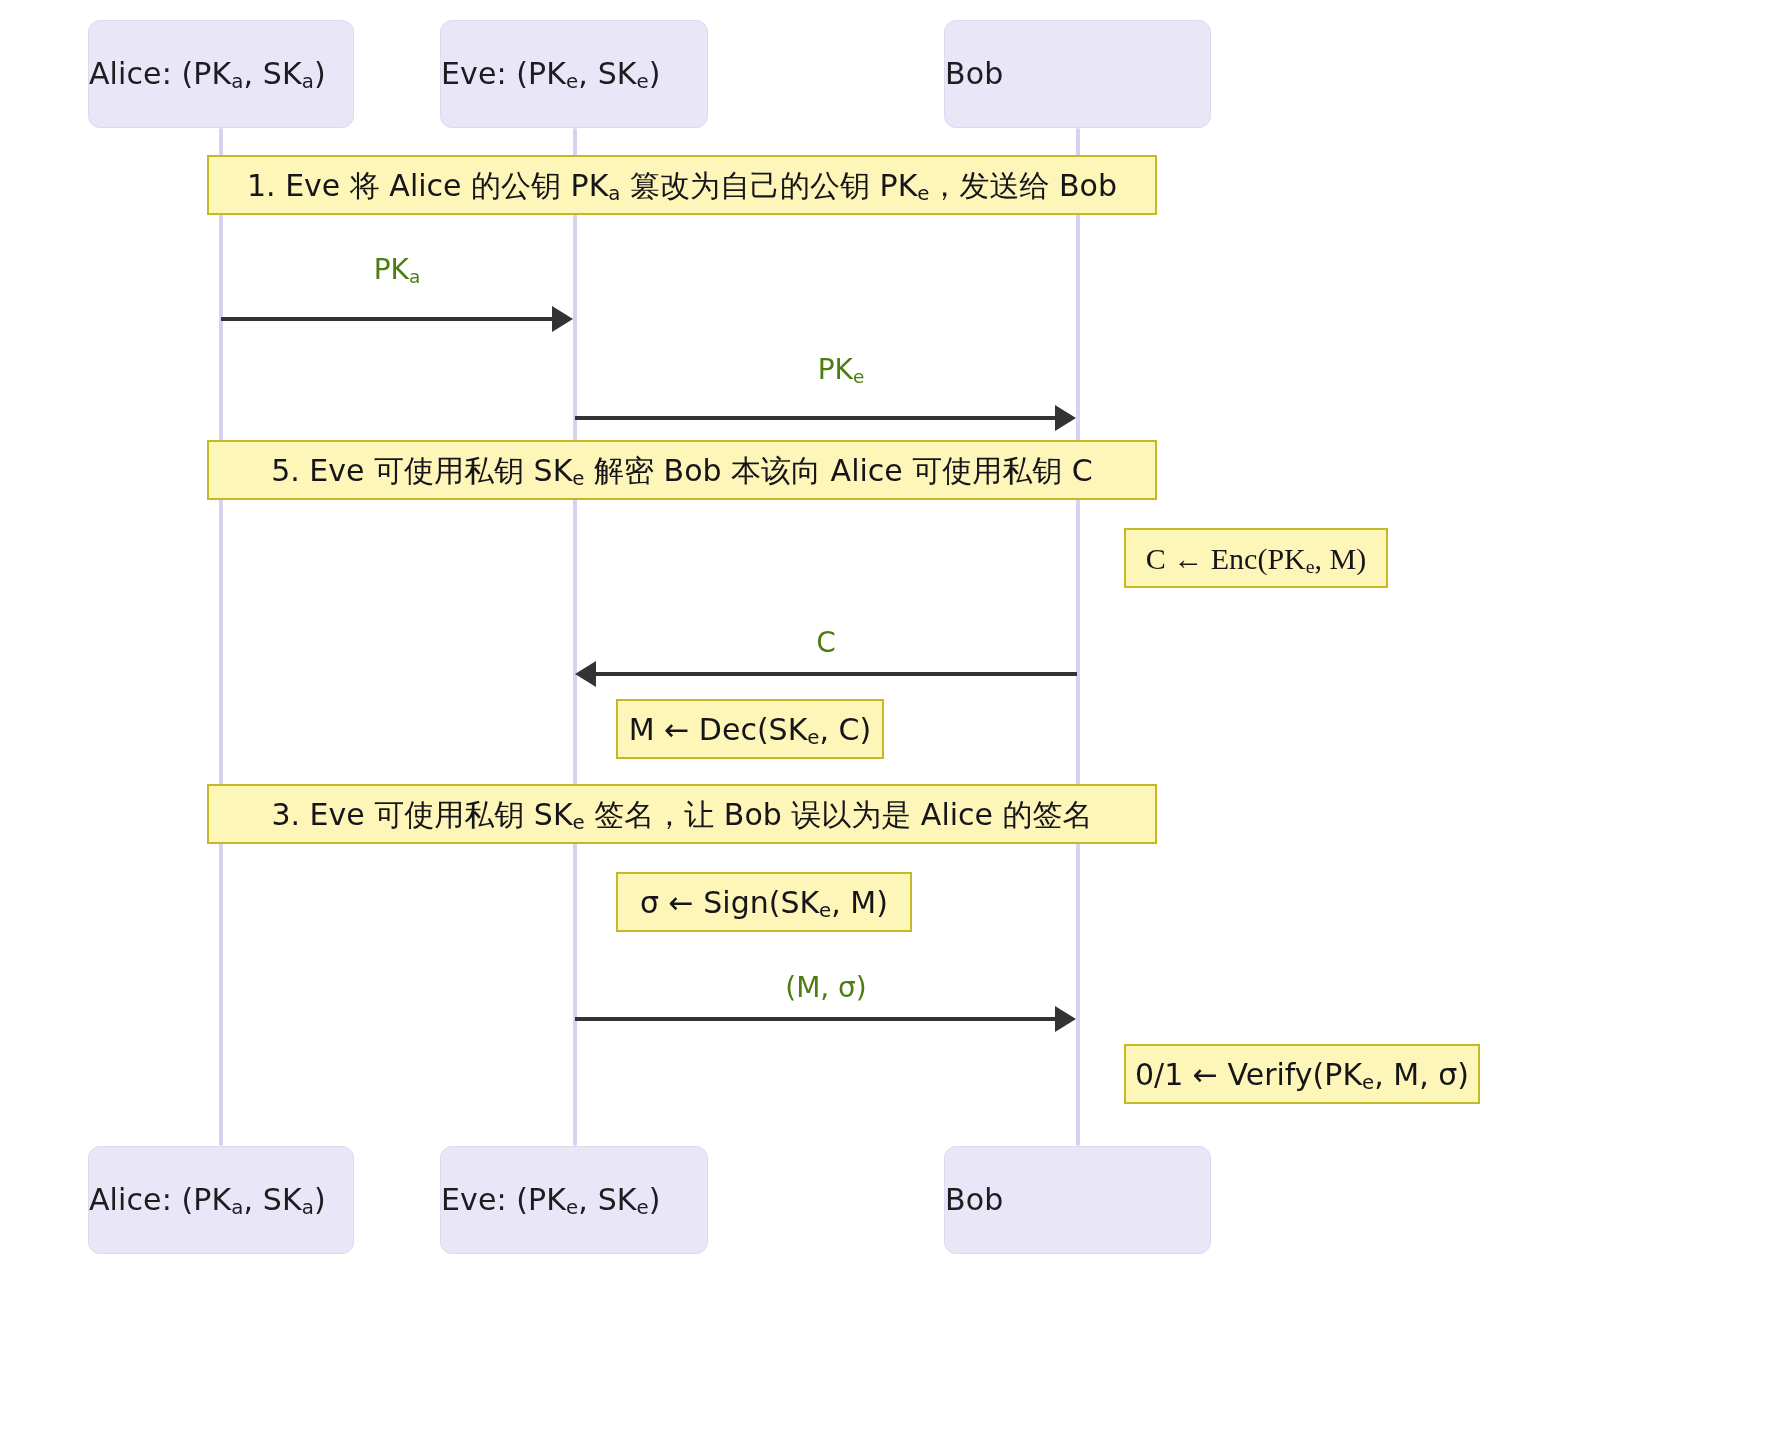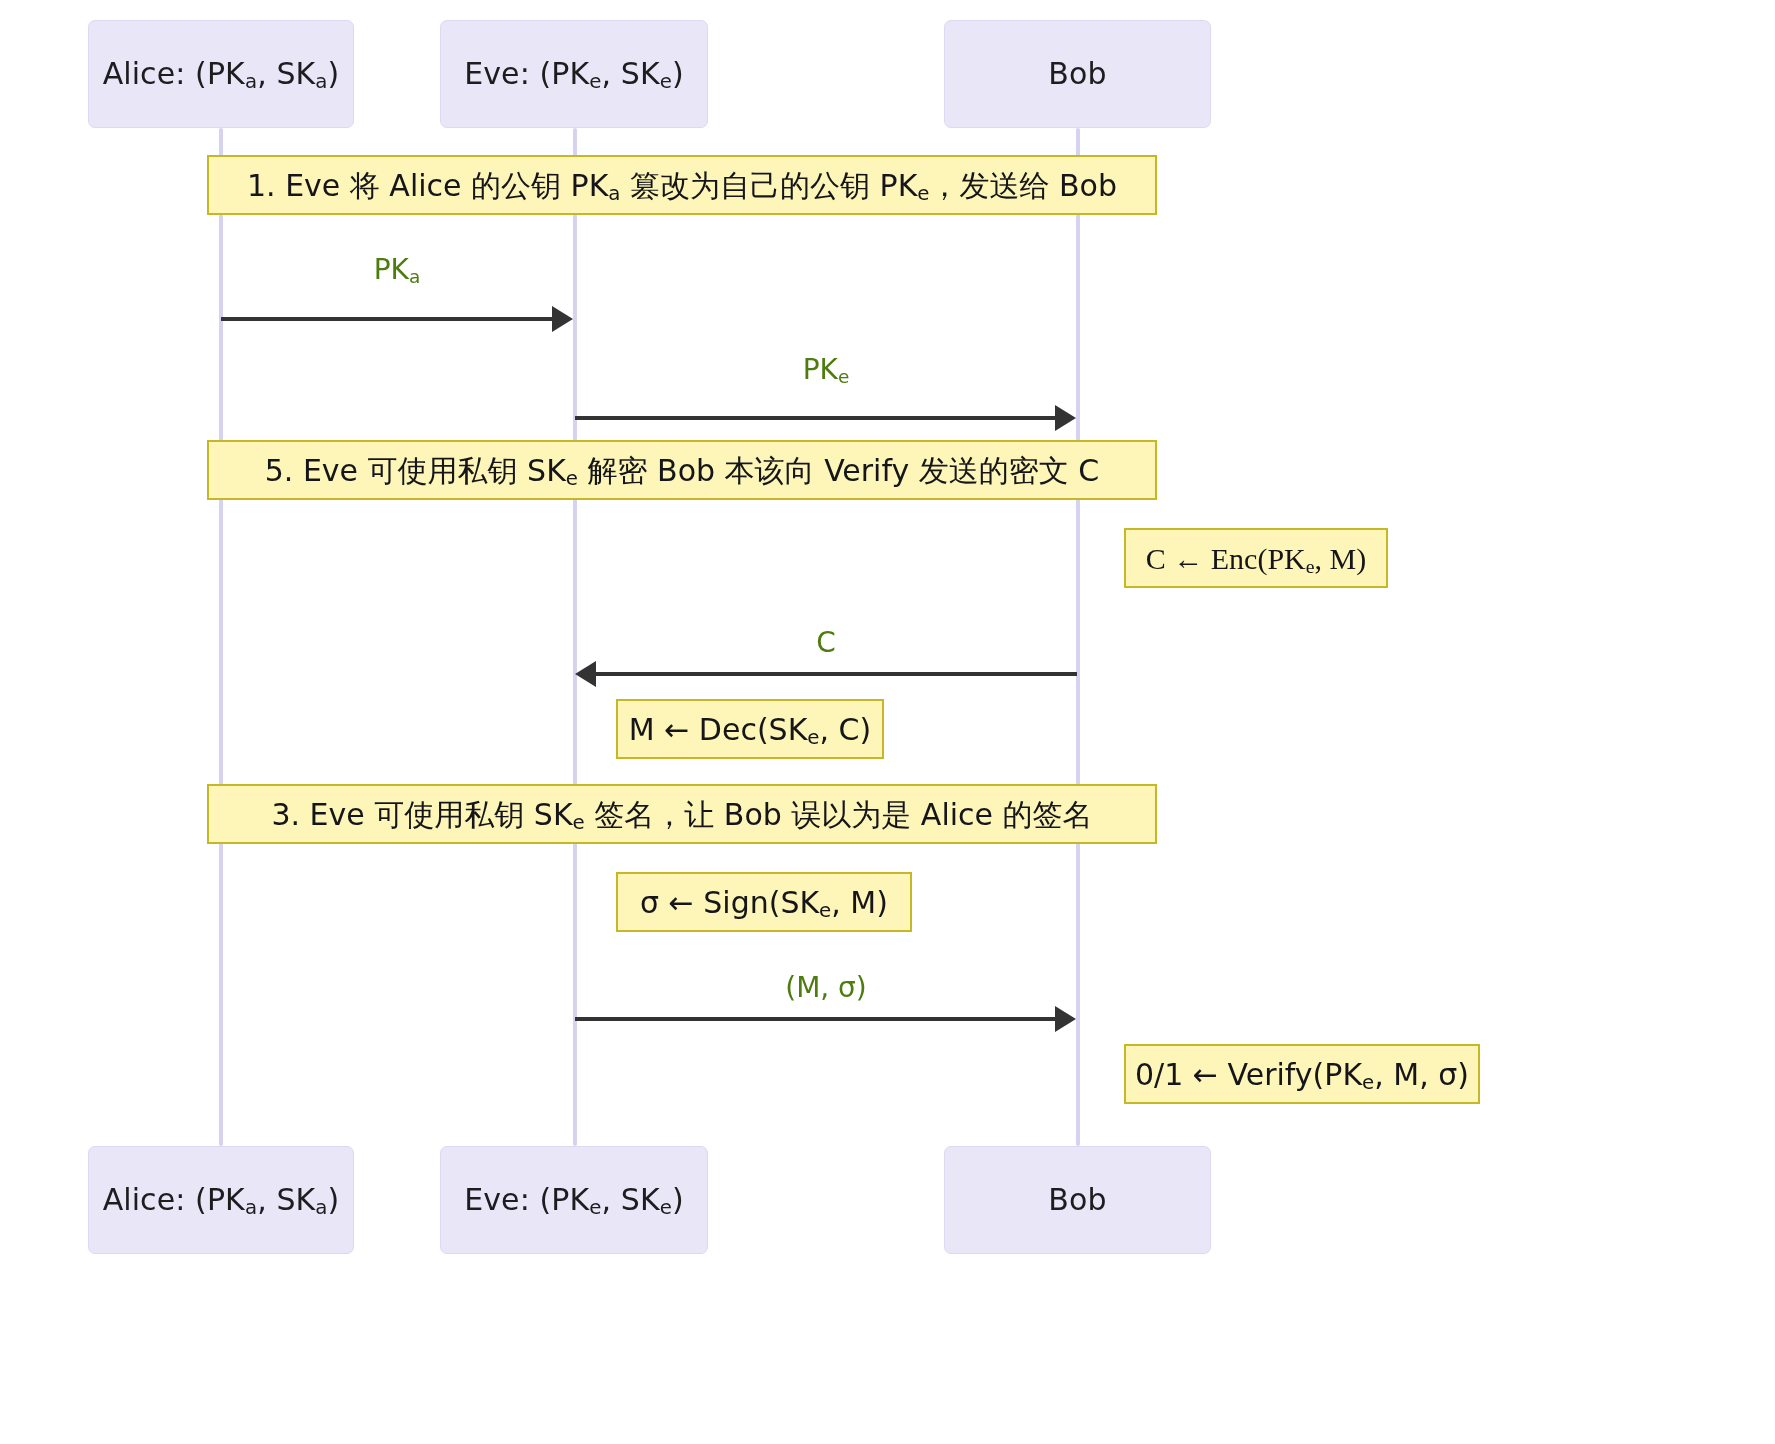--- a/index.html
+++ b/index.html
@@ -27,24 +27,24 @@
     background: #d6d2f2;
     border-radius: 2px;
   }
 
   
   .actor {
     position: absolute;
     box-sizing: border-box;
     background: #e8e6f7;
     border: 1px solid #ddd9f0;
-    border-radius: 7px;
+    border-radius: 12px;
     display: flex;
     align-items: center;
-    justify-content: center;
+    justify-content: flex-start;
     font-size: 30px;
     color: #1d1d1f;
     letter-spacing: .1px;
     white-space: nowrap;
   }
   .actor .lbl { line-height: 1; }
 
   
   .note {
     position: absolute;
@@ -117,28 +117,28 @@
   <div class="note wide" style="left:175px; top:155px; width:950px; height:60px;">
     <span class="lbl"><span>1. Eve 将 Alice 的公钥 PK</span><sub>a</sub><span> 篡改为自己的公钥 PK</span><sub>e</sub><span>，发送给 Bob</span></span>
   </div>
 
   <div class="msg-label" style="left:221px; top:256px; width:352px;">
     <span>PK</span><sub>a</sub>
   </div>
   <div class="msg-line" style="left:221px; top:317px; width:332px;"></div>
   <div class="arrowhead right" style="left:552px; top:306px;"></div>
 
-  <div class="msg-label" style="left:575px; top:356px; width:502px;">
+  <div class="msg-label" style="left:590px; top:356px; width:502px;">
     <span>PK</span><sub>e</sub>
   </div>
   <div class="msg-line" style="left:575px; top:416px; width:481px;"></div>
   <div class="arrowhead right" style="left:1055px; top:405px;"></div>
 
   <div class="note wide" style="left:175px; top:440px; width:950px; height:60px;">
-    <span class="lbl"><span>5. Eve 可使用私钥 SK</span><sub>e</sub><span> 解密 Bob 本该向 Verify 发送的密文 C</span></span>
+    <span class="lbl"><span>5. Eve 可使用私钥 SK</span><sub>e</sub><span> 解密 Bob 本该向 Alice 可使用私钥 C</span></span>
   </div>
 
   <div class="note" style="left:1124px; top:528px; width:264px; height:60px;font-family:Liberation Serif, serif;">
     <span class="lbl"><span>C ← Enc(PK</span><sub>e</sub><span>, M)</span></span>
   </div>
 
   <div class="msg-label" style="left:575px; top:629px; width:502px;">
     <span>C</span>
   </div>
   <div class="msg-line" style="left:596px; top:672px; width:481px;"></div>

